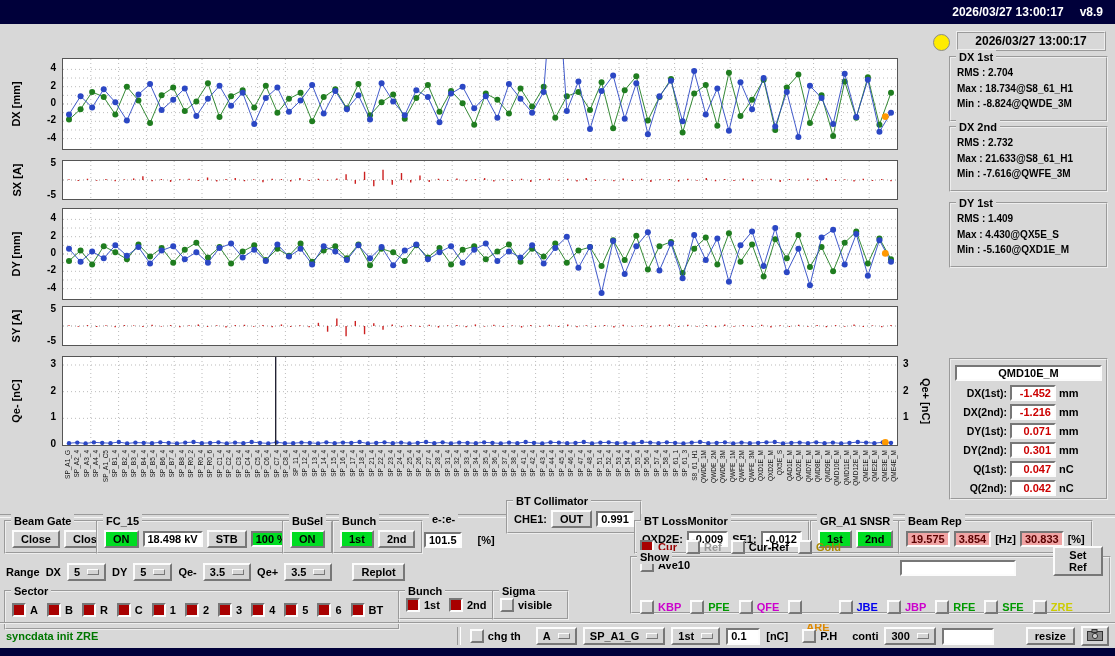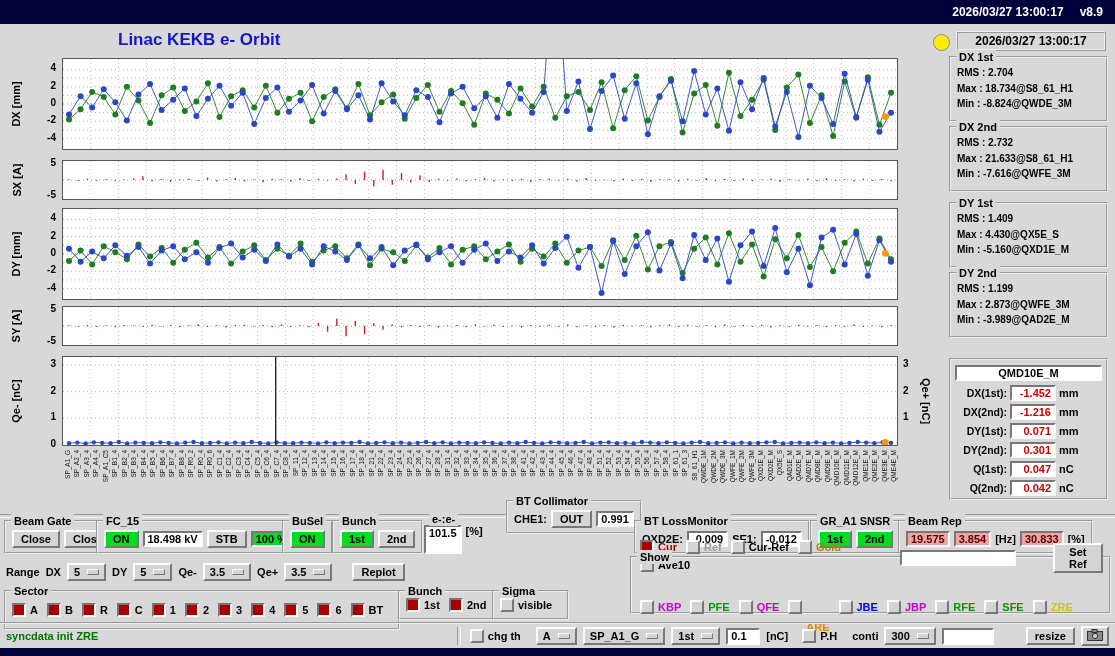--- a/index.html
+++ b/index.html
@@ -75,30 +75,30 @@
       border-color:#fcfcfc #777 #777 #fcfcfc;margin-right:4px;flex:none;display:inline-block;}
   .cb.checked{background:#a80000;border-color:#777 #fcfcfc #fcfcfc #777;}
   .groupframe{position:absolute;border:2px groove #eee;display:flex;align-items:center;gap:4px;
               padding:5px 6px 2px 6px;box-sizing:border-box;background:#d8d8d8;}
   .lbl{font-size:11px;font-weight:bold;}
   
   #f-beamgate{left:4px;top:520px;height:34px}
   #f-fc15{left:96px;top:520px;height:34px}
   #f-busel{left:282px;top:520px;height:34px}
   #f-bunch{left:332px;top:520px;height:34px}
-  #g-ee{position:absolute;left:424px;top:520px;height:34px;display:flex;gap:4px;padding-top:5px;box-sizing:border-box;}
+  #g-ee{position:absolute;left:424px;top:520px;height:34px;display:flex;align-items:center;gap:16px;padding-top:5px;box-sizing:border-box;}
   #f-btcol{left:506px;top:500px;height:34px}
   #f-btloss{left:634px;top:520px;height:34px}
   #f-gra1{left:810px;top:520px;height:34px}
   #f-beamrep{left:898px;top:520px;height:34px}
   
   #range-row{position:absolute;left:6px;top:560px;height:24px;display:flex;align-items:center;gap:6px;}
   #show-frame{left:630px;top:556px;width:481px;height:58px;flex-direction:column;
               align-items:flex-start;justify-content:center;gap:5px;padding:7px 6px 4px 8px;}
-  .showrow{display:flex;align-items:center;gap:31px;}
+  .showrow{display:flex;align-items:flex-end;gap:31px;}
   #setref-input{width:116px;height:16px;}
   
   #f-sector{left:4px;top:590px;height:40px}
   #f-bunch2{left:398px;top:590px;height:30px}
   #f-sigma{left:492px;top:590px;height:30px}
   
   #statusbar{position:absolute;left:0;top:622px;width:1115px;height:26px;box-sizing:border-box;
              border-top:2px groove #eee;display:flex;align-items:center;padding:0 6px;gap:6px;
              font-size:11px;font-weight:bold;}
   #status-msg{color:#007700;margin-right:auto;}
@@ -108,21 +108,20 @@
 </head>
 <body>
 
 <div id="app">
 
   <div id="titlebar">
     <span>2026/03/27 13:00:17</span>
     <span>v8.9</span>
   </div>
 
-  <div id="main-title">Linac KEKB e- Orbit</div>
   <div id="status-dot"></div>
   <div id="clock-box">2026/03/27 13:00:17</div>
 
   <div class="ylabel" id="yl-dx">
       <span>DX [mm]</span>
     </div>
   <div class="ylabel" id="yl-sx">
       <span>SX [A]</span>
     </div>
   <div class="ylabel" id="yl-dy">
@@ -1040,26 +1039,20 @@
     <div>RMS : 2.732</div>
     <div>Max : 21.633@S8_61_H1</div>
     <div>Min : -7.616@QWFE_3M</div>
   </div>
   <div class="statbox" id="sb-dy1">
     <span class="grouplabel">DY 1st</span>
     <div>RMS : 1.409</div>
     <div>Max : 4.430@QX5E_S</div>
     <div>Min : -5.160@QXD1E_M</div>
   </div>
-  <div class="statbox" id="sb-dy2">
-    <span class="grouplabel">DY 2nd</span>
-    <div>RMS : 1.199</div>
-    <div>Max : 2.873@QWFE_3M</div>
-    <div>Min : -3.989@QAD2E_M</div>
-  </div>
 
   <div id="monitor">
     <span class="field" id="monitor-title">QMD10E_M</span>
     <div class="monrow">
       <span class="mlabel">DX(1st):</span>
       <span class="field mval">-1.452</span>
       <span class="lbl">mm</span>
     </div>
     <div class="monrow">
       <span class="mlabel">DX(2nd):</span>

